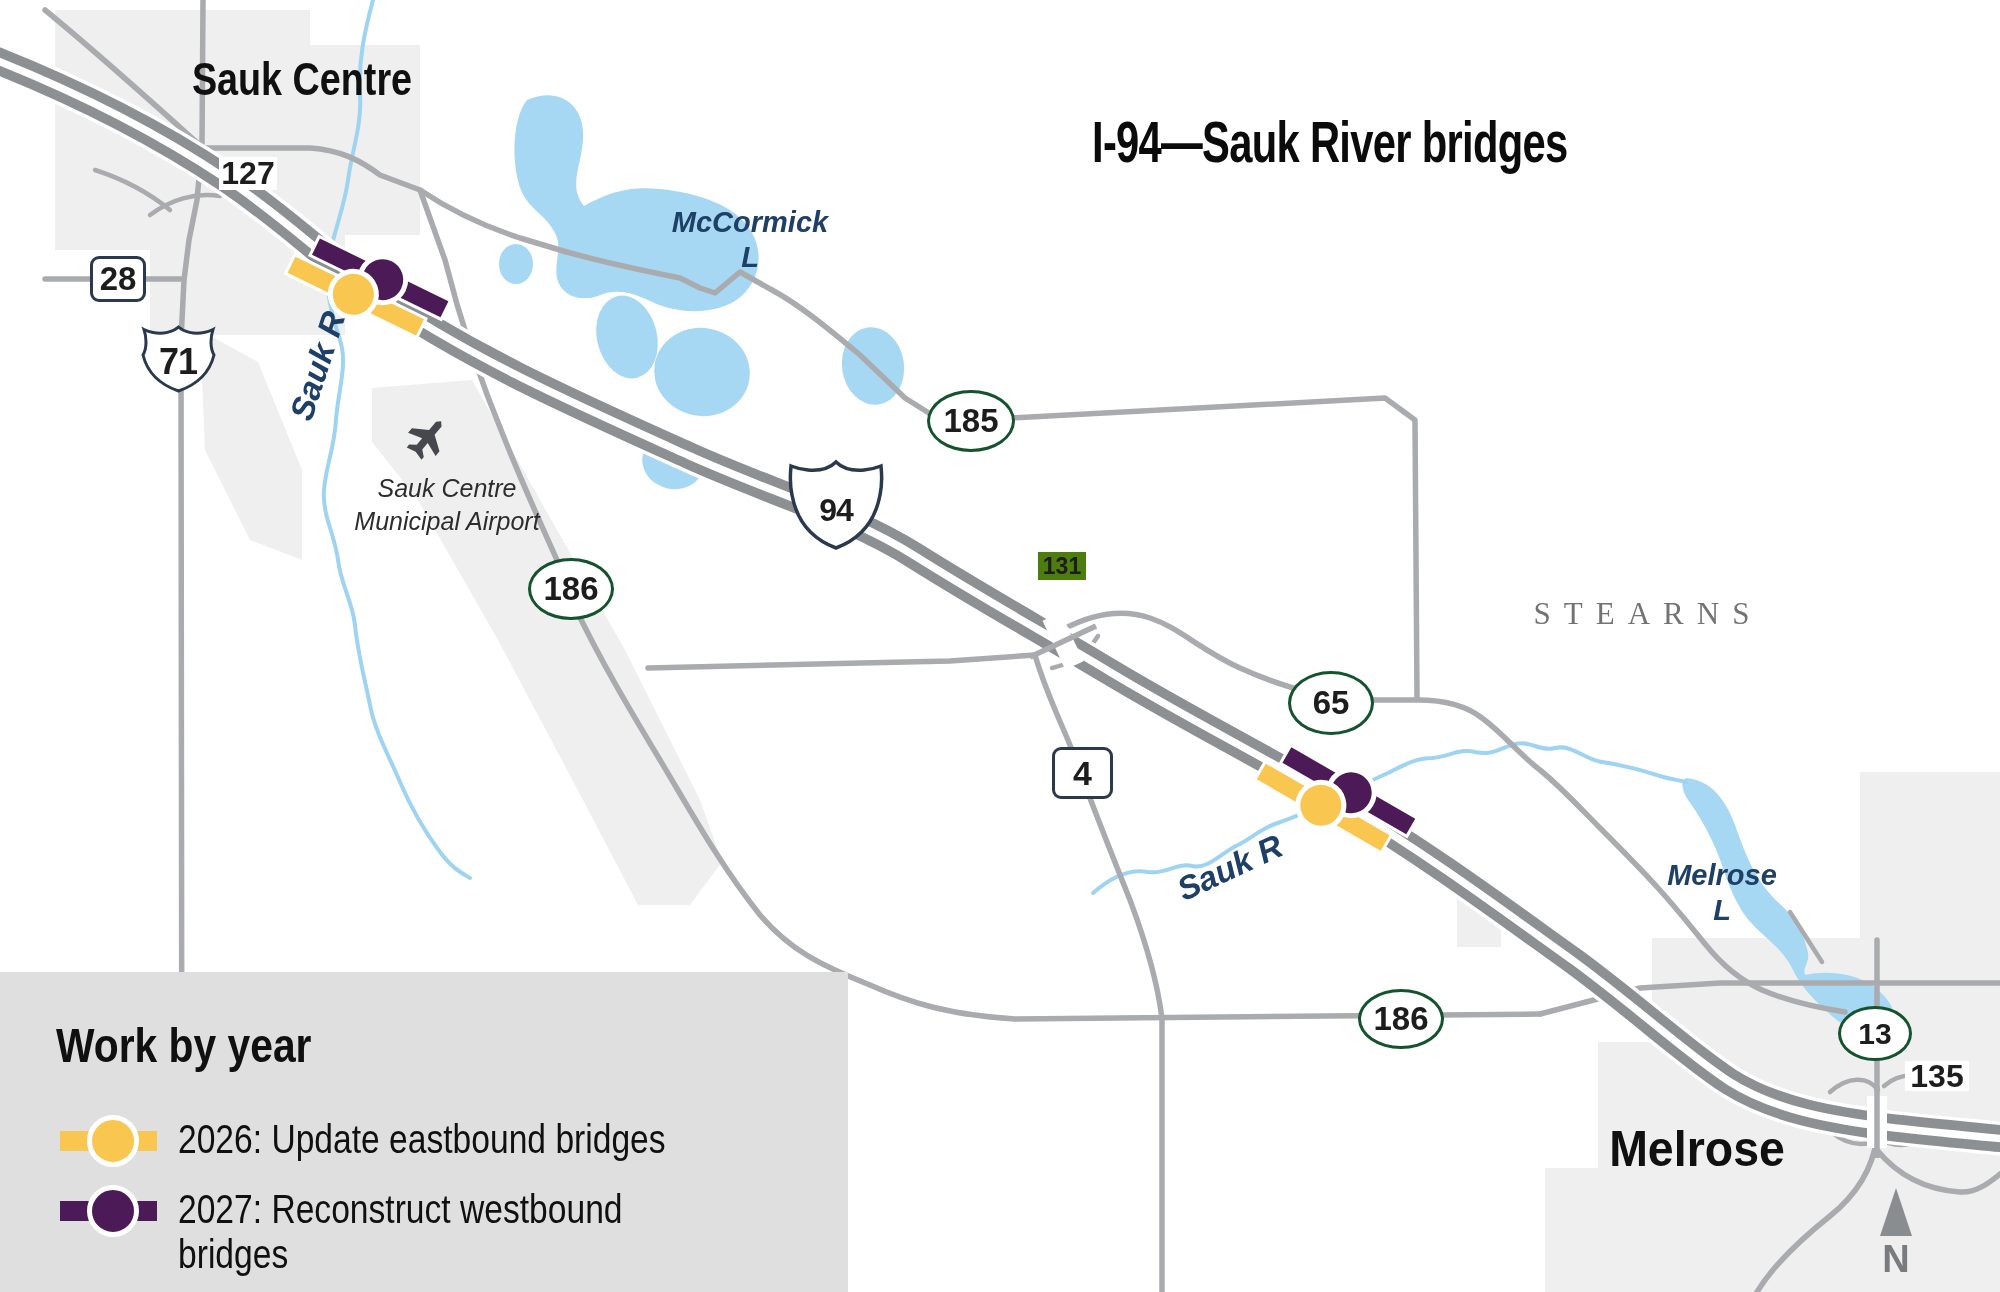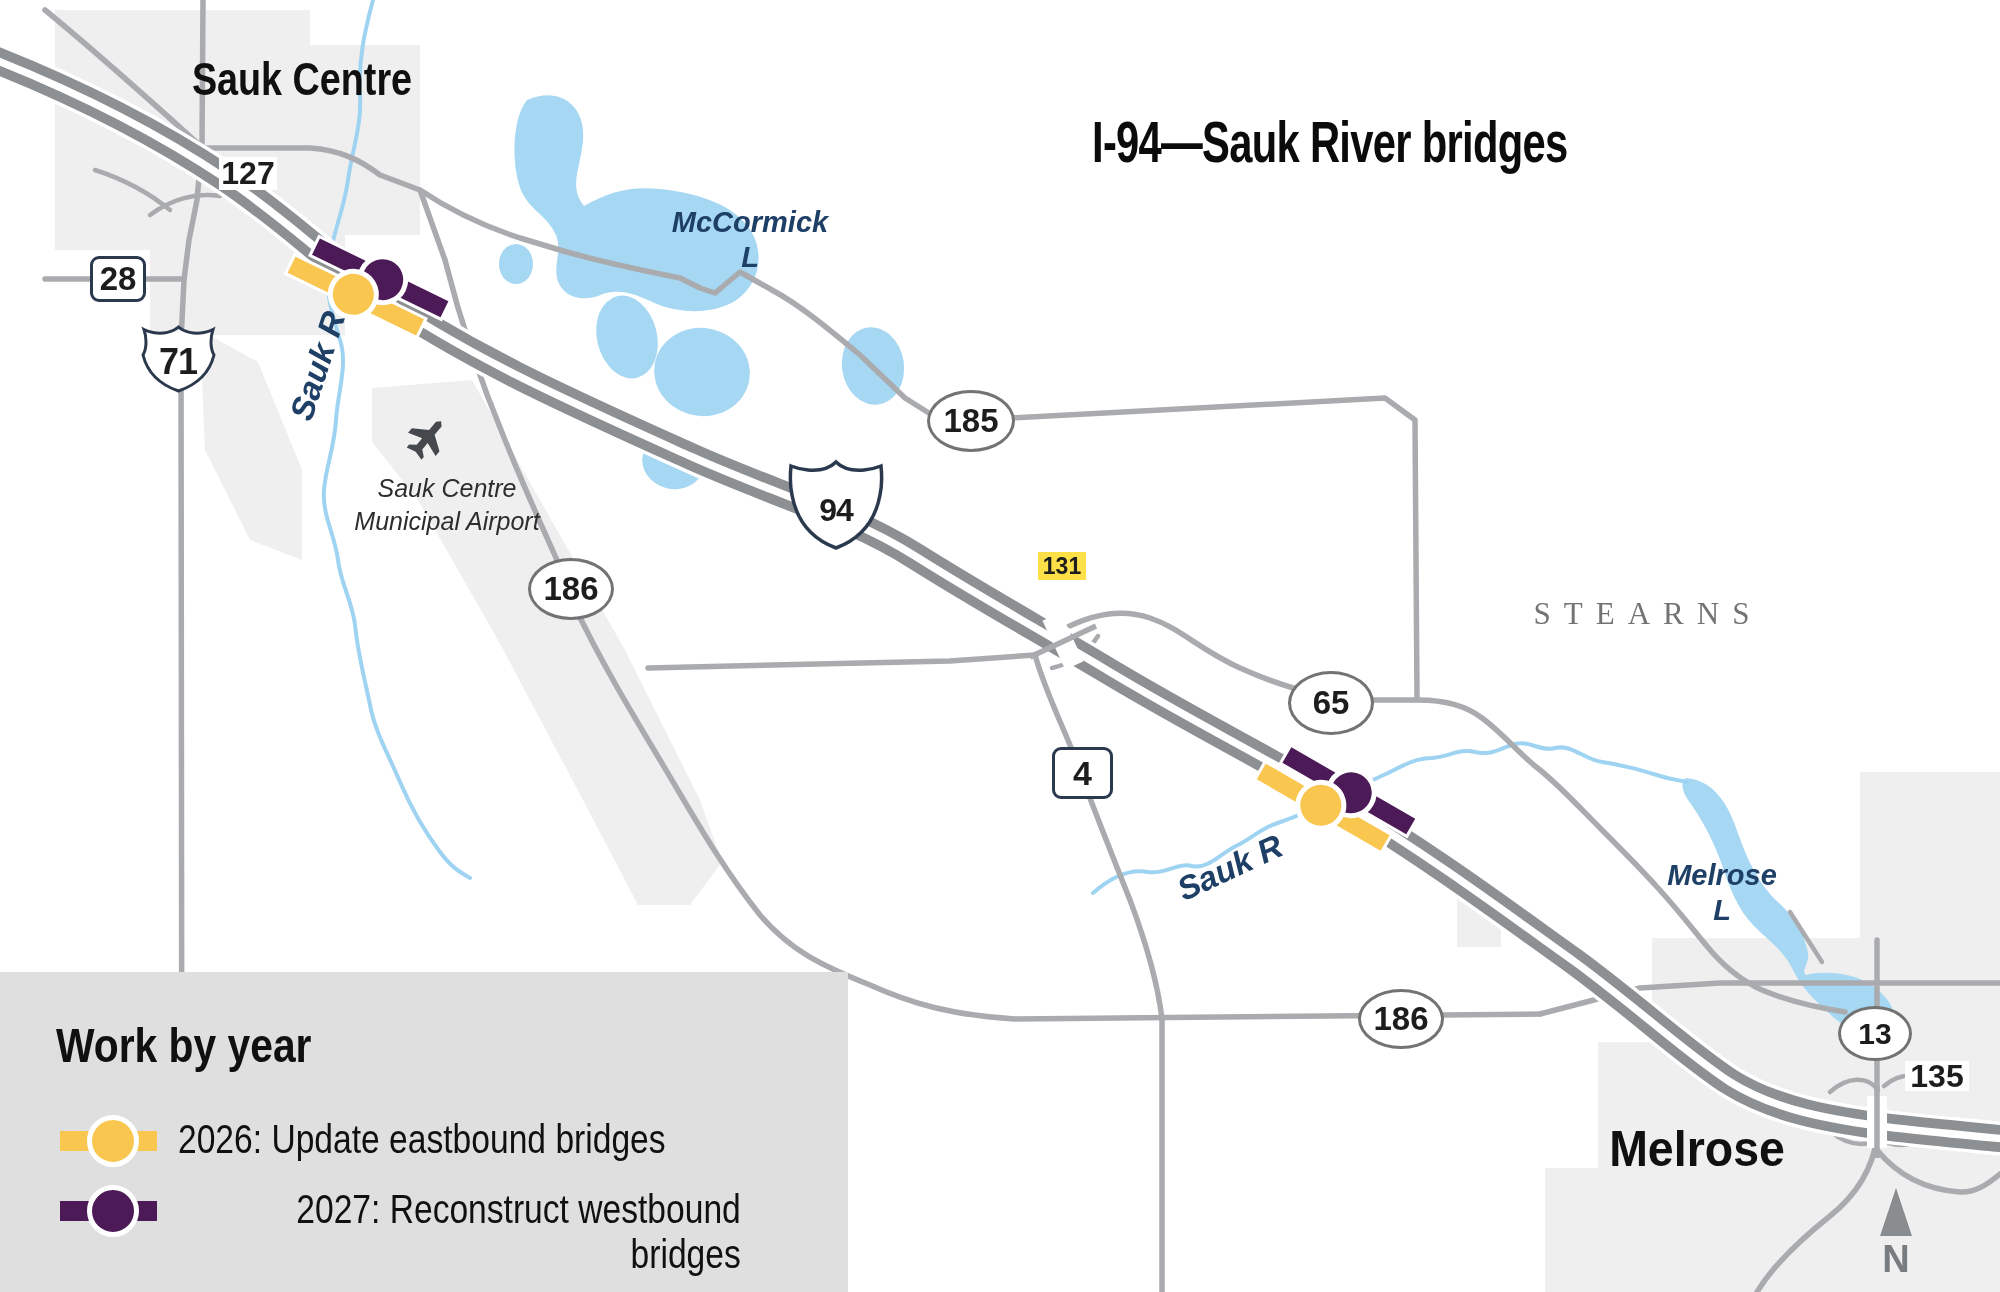--- a/index.html
+++ b/index.html
@@ -7,25 +7,25 @@
          font-family:"Liberation Sans",sans-serif;}
   #mapsvg{position:absolute;left:0;top:0;}
   .lbl{position:absolute;white-space:nowrap;}
   .city{font-weight:bold;color:#101010;}
   .navy{color:#1E3F66;font-weight:bold;font-style:italic;text-align:center;line-height:1.22;}
   .county{font-family:"Liberation Serif",serif;color:#737373;letter-spacing:13px;font-size:31px;}
   .title{font-weight:bold;font-size:58px;color:#0b0b0b;transform:scaleX(.72);transform-origin:left top;letter-spacing:-1px;}
   .airportlbl{font-style:italic;color:#2d2d2d;font-size:25px;text-align:center;line-height:1.3;}
   .oval,.sq,.tag{position:absolute;background:#fff;display:flex;align-items:center;justify-content:center;
         color:#1d1d1d;font-weight:bold;box-sizing:border-box;}
-  .oval{border:3px solid #737373;border-radius:50%;}
+  .oval{border:3px solid #14532d;border-radius:50%;}
   .sq{border:3px solid #2B394E;border-radius:9px;}
   .tag{border:none;}
   .shieldnum{position:absolute;color:#1d1d1d;font-weight:bold;text-align:right;transform:translate(-50%,-50%);letter-spacing:-1px;}
-  #legend{position:absolute;left:0;top:972px;width:848px;height:320px;background:#DFDFDF;text-align:right;}
+  #legend{position:absolute;left:0;top:972px;width:848px;height:320px;background:#DFDFDF;}
   .leg-head{position:absolute;left:56px;top:1018px;font-size:48px;font-weight:bold;color:#101010;
             transform:scaleX(.85);transform-origin:left top;}
   .leg-text{position:absolute;left:178px;font-size:40px;color:#101010;transform:scaleX(.84);transform-origin:left top;}
   .leg-bar{position:absolute;left:60px;width:97px;height:20px;}
   .leg-dot{position:absolute;left:87px;width:42px;height:42px;border-radius:50%;border:5px solid #fff;}
   .northN{position:absolute;color:#797C7F;font-weight:bold;font-size:38px;transform:translate(-50%,0);}
 </style>
 </head>
 <body>
 
@@ -162,21 +162,21 @@
     </div>
 <div class="sq" style="left:90px;top:256px;width:56px;height:46px;font-size:33px;justify-content:center;">
   <span>28</span>
     </div>
 <div class="sq" style="left:1052px;top:747px;width:61px;height:52px;font-size:34px;">
   <span>4</span>
     </div>
 <div class="tag" style="left:219px;top:157px;width:58px;height:33px;font-size:32px;">
   <span>127</span>
     </div>
-<div class="tag" style="left:1038px;top:552px;width:48px;height:28px;font-size:23px;background:#fde047;">
+<div class="tag" style="left:1038px;top:552px;width:48px;height:28px;font-size:23px;background:#4d7c0f;">
   <span>131</span>
     </div>
 <div class="tag" style="left:1905px;top:1061px;width:64px;height:30px;font-size:32px;">
   <span>135</span>
     </div>
 <div class="shieldnum" style="left:836px;top:510px;font-size:32px;">94</div>
 <div class="shieldnum" style="left:178px;top:362px;font-size:36px;">71</div>
 
 <div class="northN" style="left:1896px;top:1238px;">N</div>
 

